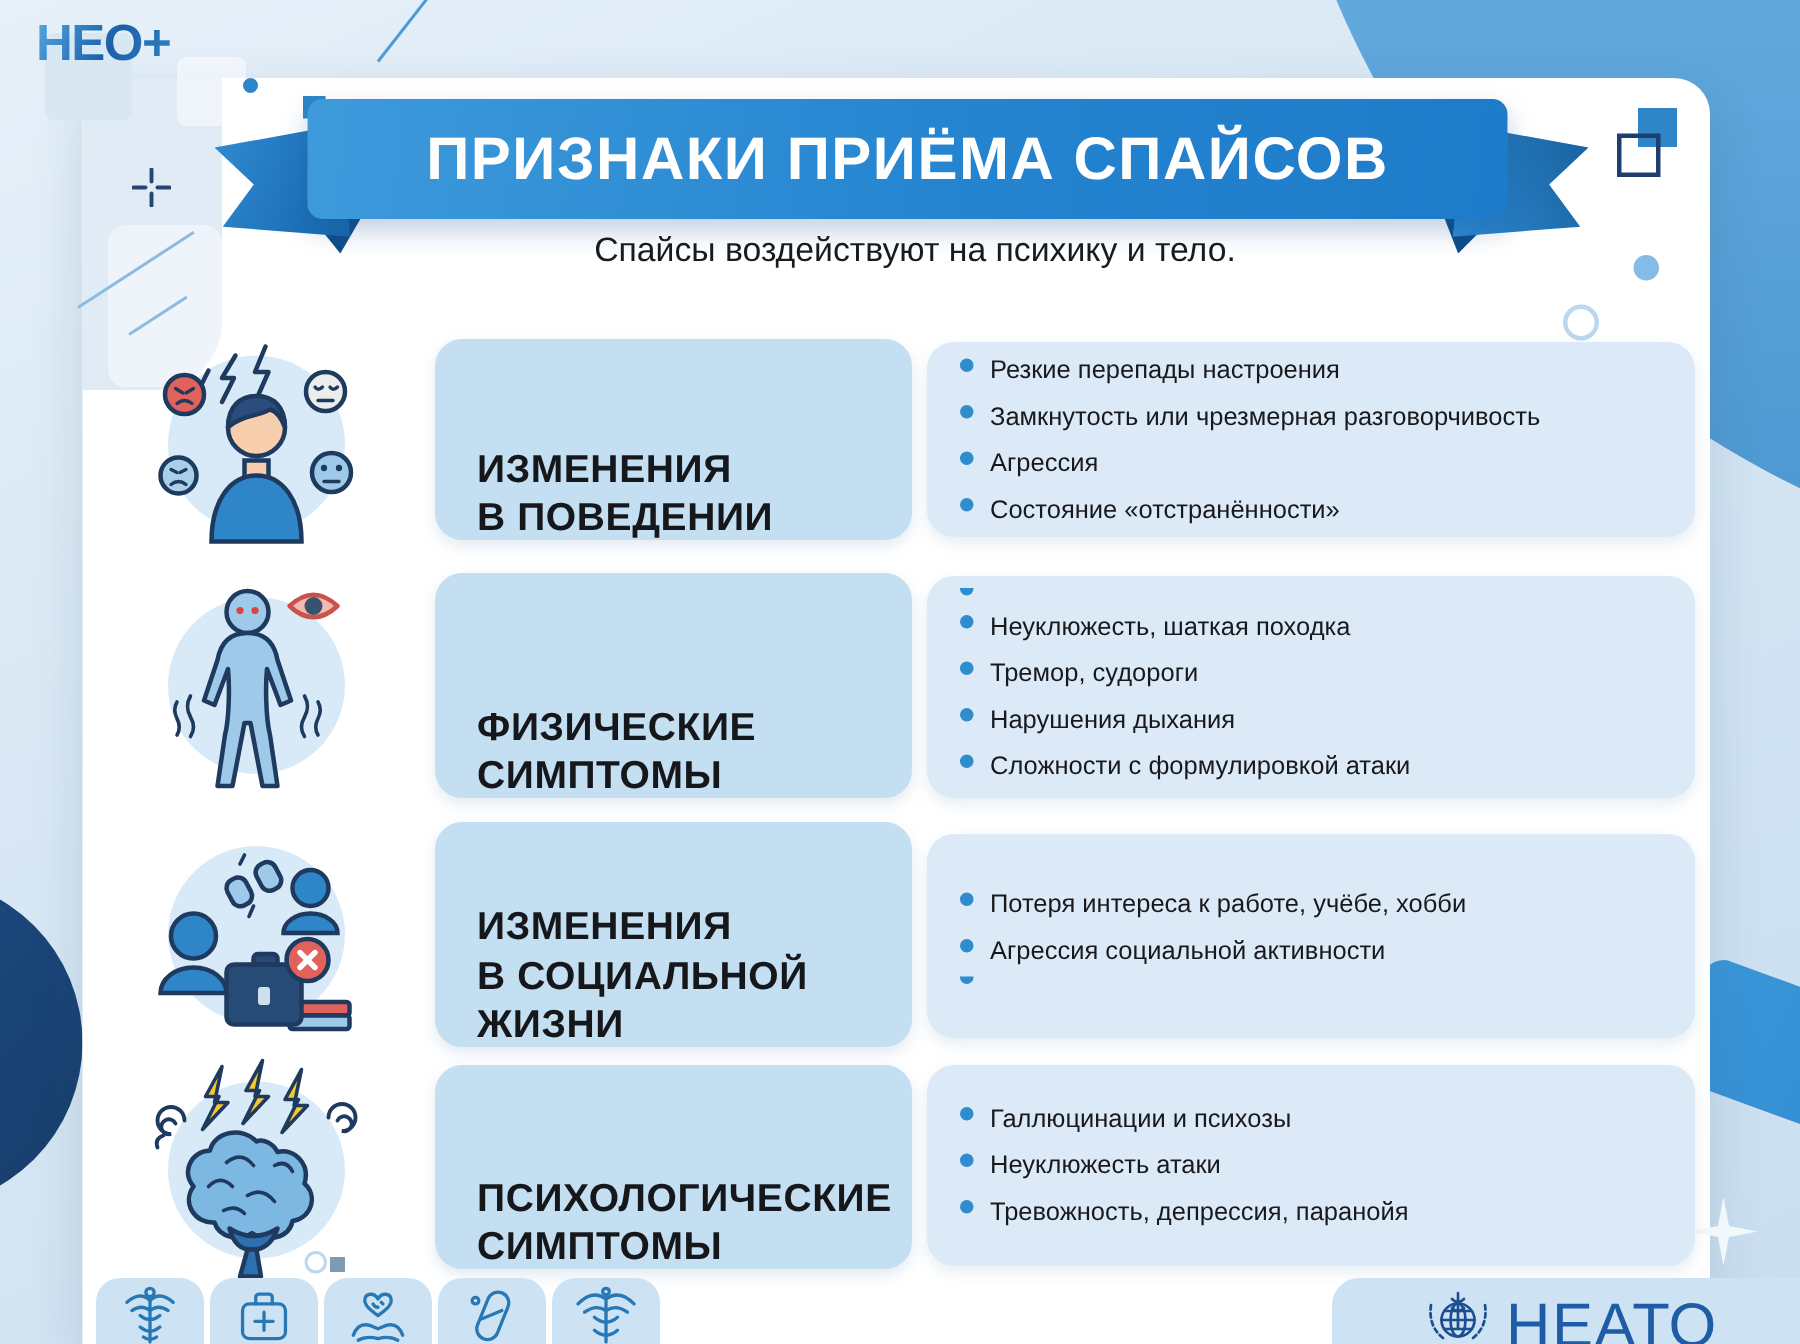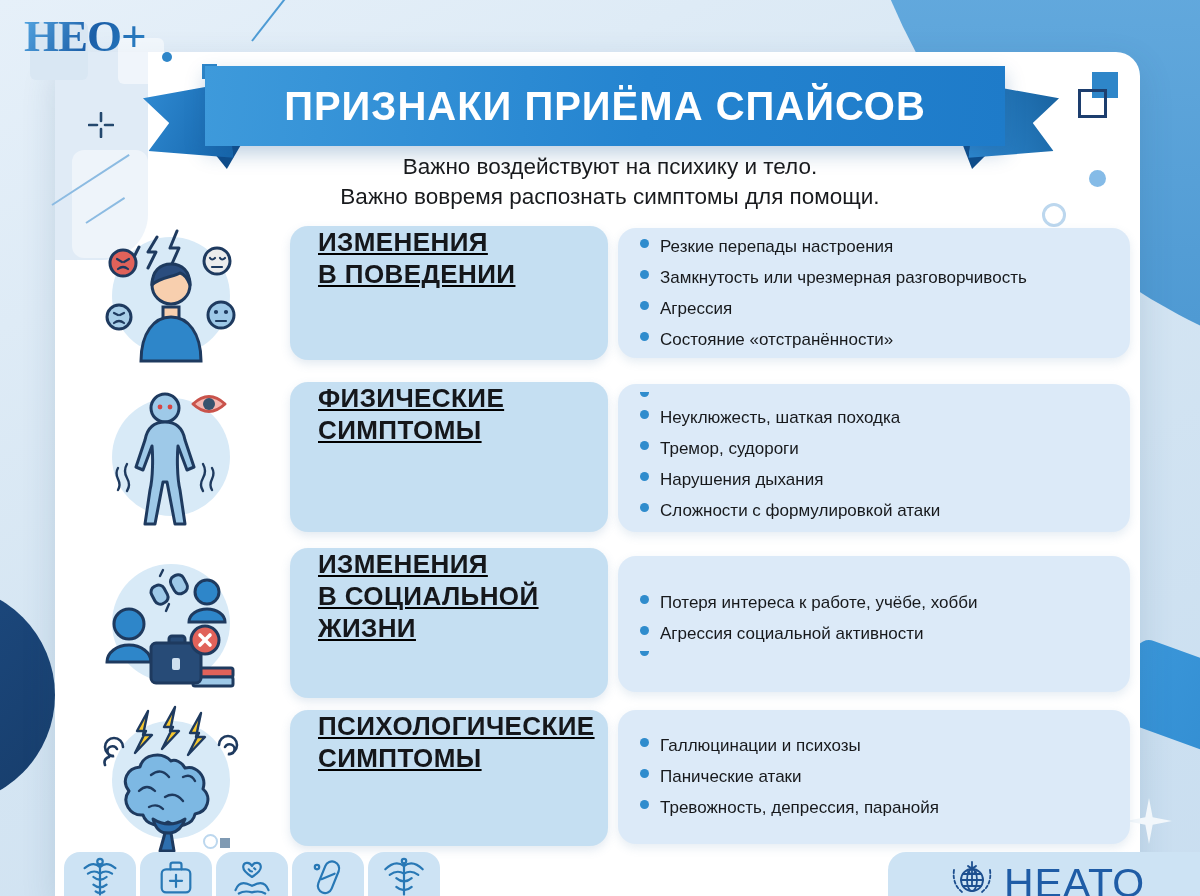--- a/index.html
+++ b/index.html
@@ -20,30 +20,30 @@
     clip-path:polygon(50% 0%,58% 42%,100% 50%,58% 58%,50% 100%,42% 58%,0% 50%,42% 42%);}
   
   .card{left:55px;top:52px;width:1085px;height:844px;background:#ffffff;
     border-radius:24px 24px 0 0;box-shadow:0 12px 34px rgba(40,80,120,.16);}
   .card-notch{left:55px;top:52px;width:93px;height:208px;background:#e0ebf6;
     border-radius:24px 0 46px 0;}
   .logo-sq1{left:30px;top:22px;width:58px;height:58px;background:#d9e7f3;border-radius:6px;}
   .logo-sq2{left:118px;top:38px;width:46px;height:46px;background:rgba(255,255,255,.5);border-radius:6px;}
   .logo-sq3{left:202px;top:64px;width:15px;height:15px;background:#2e86c9;}
   .pale-square{left:72px;top:150px;width:76px;height:108px;background:rgba(255,255,255,.45);border-radius:12px;}
-  .neo-logo{left:24px;top:10px;font-size:45px;font-weight:bold;letter-spacing:-1px;
+  .neo-logo{left:24px;top:10px;font-size:34px;font-weight:bold;letter-spacing:-1px;
     background:linear-gradient(120deg,#57a9e4 0%,#1b5fa8 55%,#2e86c9 100%);
-    -webkit-background-clip:text;background-clip:text;color:transparent;font-family:Liberation Serif, serif;}
+    -webkit-background-clip:text;background-clip:text;color:transparent;}
   .diag{height:2px;background:#8cbbe2;transform-origin:left center;}
   .diag1{left:252px;top:40px;width:62px;background:#4e9bd4;transform:rotate(-52deg);}
   .diag2{left:52px;top:204px;width:92px;transform:rotate(-33deg);}
   .diag3{left:86px;top:222px;width:46px;transform:rotate(-33deg);}
   .small-dot{left:162px;top:52px;width:10px;height:10px;border-radius:50%;background:#2e86c9;}
   
-  .ribbon-band{left:205px;top:66px;width:800px;height:80px;border-radius:0;
+  .ribbon-band{left:205px;top:66px;width:800px;height:80px;border-radius:10px;
     background:linear-gradient(96deg,#3e9adb 0%,#2484d0 55%,#1e7bc9 100%);
     box-shadow:0 8px 18px rgba(30,90,150,.28);
     display:flex;align-items:center;justify-content:center;z-index:6;}
   .ribbon-title{color:#ffffff;font-size:40px;font-weight:bold;letter-spacing:1px;}
   .tail{width:84px;height:78px;z-index:5;}
   .tail-left{left:146px;top:86px;background:linear-gradient(120deg,#2f8ad2,#1565ab);
     clip-path:polygon(100% 2%,100% 98%,0% 78%,28% 45%,0% 10%);transform:rotate(-6deg);}
   .tail-right{left:972px;top:86px;background:linear-gradient(60deg,#2f8ad2,#18629f);
     clip-path:polygon(0 2%,100% 10%,72% 45%,100% 78%,0 98%);transform:rotate(6deg);}
   .fold{width:36px;height:26px;background:#0e4c8a;z-index:4;}
@@ -57,21 +57,21 @@
   .tiny-circle{left:203px;top:834px;width:11px;height:11px;border-radius:50%;border:2px solid #bcd7ee;}
   .tiny-square{left:220px;top:838px;width:10px;height:10px;background:#7f9ab3;}
   
   .intro{left:220px;top:152px;width:780px;text-align:center;color:#181a1d;
     font-size:22.5px;line-height:30px;z-index:6;}
   
   .icon-wrap{left:88px;width:166px;display:flex;align-items:center;justify-content:center;}
   .icon-bg{position:absolute;width:118px;height:118px;border-radius:50%;background:#d8eaf7;}
   .icon-svg{position:relative;}
   .header-card{left:290px;width:318px;background:#c5dff2;border-radius:18px;
-    display:flex;align-items:flex-start;box-shadow:0 4px 10px rgba(100,140,180,.18);text-decoration:underline;}
+    display:flex;align-items:flex-end;box-shadow:0 4px 10px rgba(100,140,180,.18);}
   .section-title{padding-left:28px;font-size:26px;font-weight:bold;line-height:1.24;
     color:#15171b;letter-spacing:.4px;white-space:pre-line;}
   .bullet-card{left:618px;width:512px;background:#dceaf8;border-radius:18px;
     box-shadow:0 4px 10px rgba(100,140,180,.16);}
   .bullet-list{list-style:none;margin:0;padding:0 8px 0 22px;height:100%;
     display:flex;flex-direction:column;justify-content:center;gap:3px;}
   .bullet-list li{display:flex;align-items:baseline;overflow:hidden;}
   .dot{width:9px;height:9px;border-radius:50%;background:#2f8ccd;flex:0 0 9px;
     margin-right:11px;position:relative;top:-4px;}
   .bullet-text{font-size:17px;line-height:28px;color:#17191c;white-space:nowrap;}
@@ -123,22 +123,21 @@
 
   <div class="abs sq-filled"></div>
   <div class="abs sq-outline"></div>
   <div class="abs dot-filled"></div>
   <div class="abs circ-outline"></div>
   <div class="abs sparkle"></div>
   <div class="abs tiny-circle"></div>
   <div class="abs tiny-square"></div>
 
   <div class="abs intro">
-    <div>Важно воздействуют на психику и тело.</div>
-    <div>Важно вовремя распознать симптомы для помощи.</div>
+    <div>Спайсы воздействуют на психику и тело.</div>
   </div>
 
   <div class="abs icon-wrap" style="top:226px;height:140px">
     <div class="icon-bg"></div>
     <svg class="icon-svg" width="156" height="150" viewBox="0 0 156 150">
       <g fill="none" stroke="#1e3a5f" stroke-width="3" stroke-linecap="round" stroke-linejoin="round">
         <path d="M64,16 L55,31 h8 L55,47"></path>
         <path d="M84,10 L77,27 h9 L78,45"></path>
         <path d="M46,26 l-5,10"></path>
       </g>
@@ -322,21 +321,21 @@
 СИМПТОМЫ</div>
   </div>
   <div class="abs bullet-card" style="top:710px;height:134px">
     <ul class="bullet-list">
         <li>
           <span class="dot"></span>
           <span class="bullet-text">Галлюцинации и психозы</span>
         </li>
         <li>
           <span class="dot"></span>
-          <span class="bullet-text">Панические атаки</span>
+          <span class="bullet-text">Неуклюжесть атаки</span>
         </li>
         <li>
           <span class="dot"></span>
           <span class="bullet-text">Тревожность, депрессия, паранойя</span>
         </li>
       </ul>
   </div>
 
   <div class="abs tile" style="left:64px">
     <svg width="44" height="44" viewBox="0 0 40 40" style="margin-top:3px">

